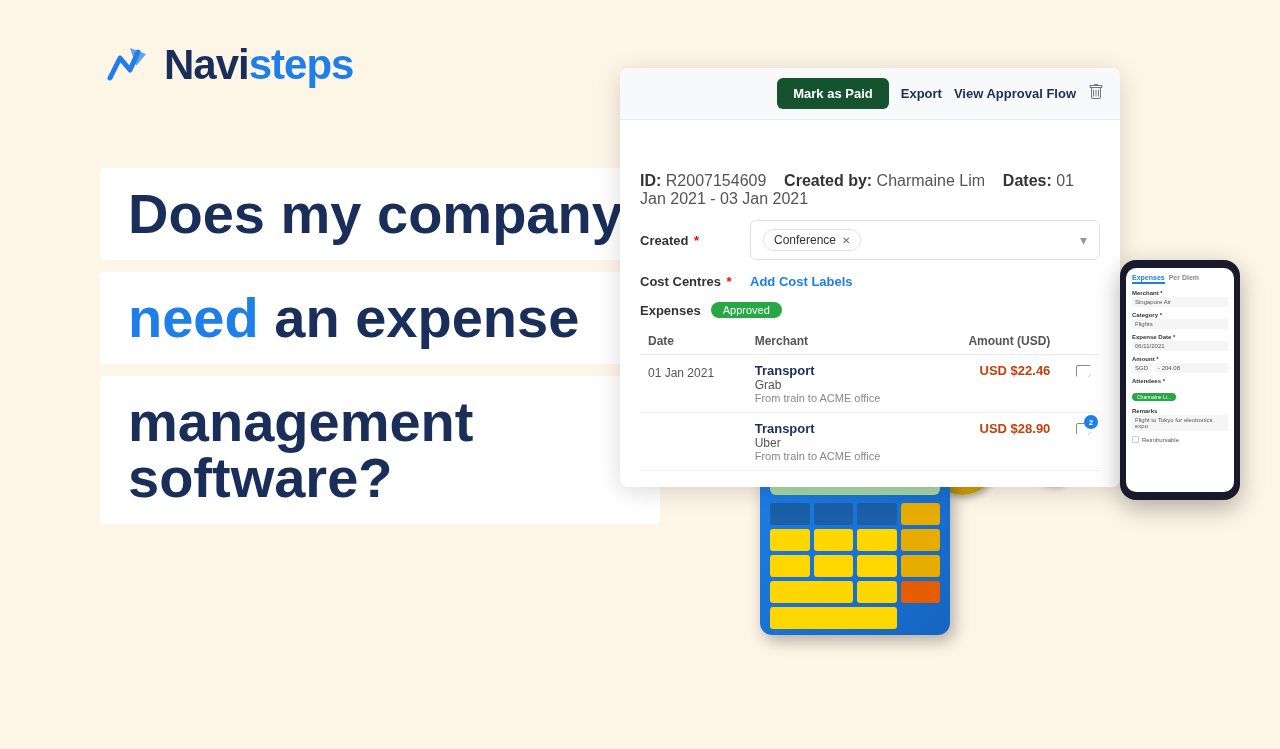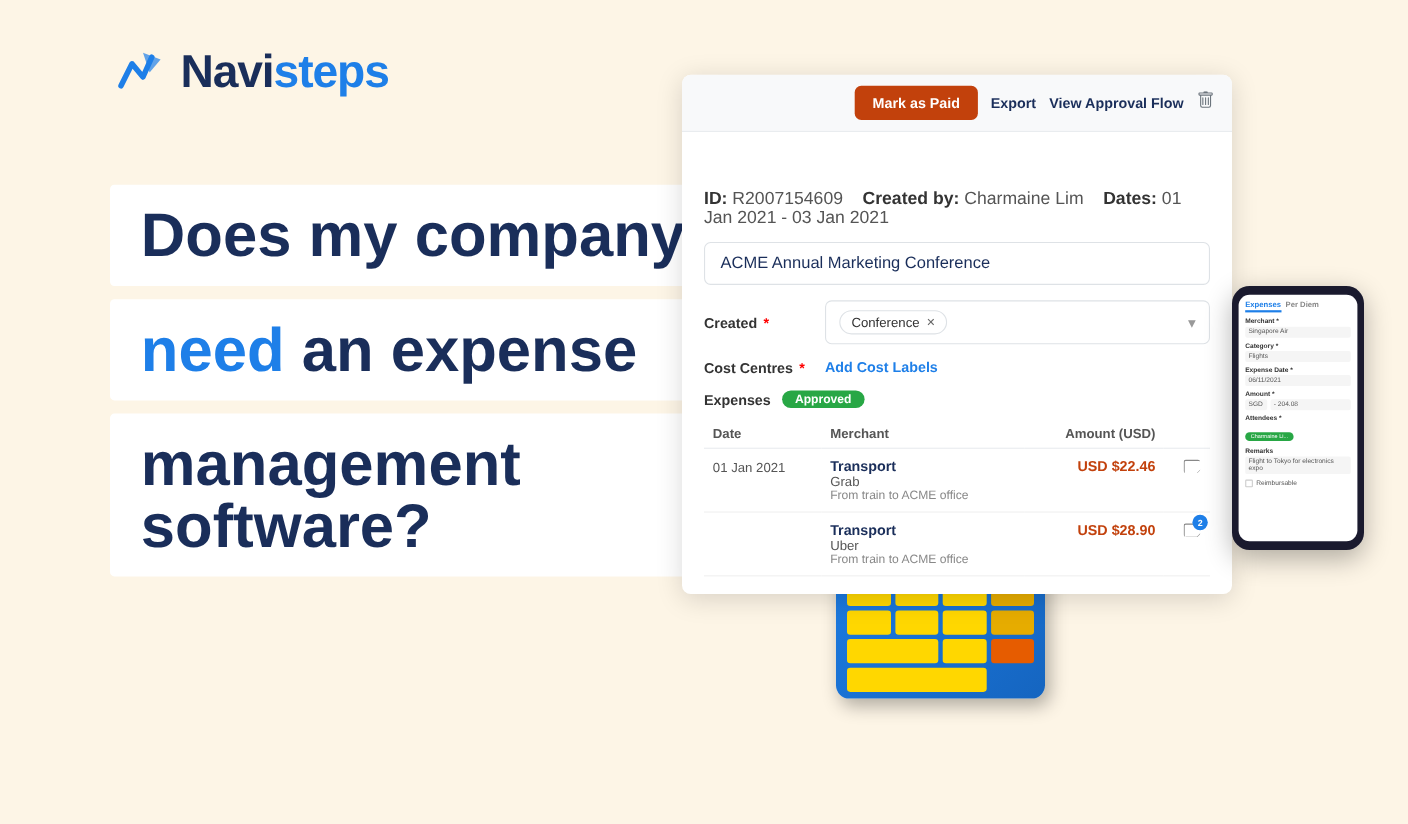--- a/index.html
+++ b/index.html
@@ -108,21 +108,21 @@
     .card-toolbar {
       background: #f8f9fa;
       border-bottom: 1px solid #e9ecef;
       padding: 10px 16px;
       display: flex;
       align-items: center;
       gap: 12px;
       justify-content: flex-end;
     }
     .btn-mark-paid {
-      background: #c2410c;
+      background: #14532d;
       color: white;
       border: none;
       border-radius: 6px;
       padding: 8px 16px;
       font-size: 13px;
       font-weight: 600;
       cursor: pointer;
     }
     .btn-export {
       background: transparent;
@@ -247,21 +247,21 @@
       font-size: 13px;
       font-weight: 700;
       color: #333;
     }
     .badge-approved {
       background: #28a745;
       color: white;
       border-radius: 20px;
       padding: 2px 12px;
       font-size: 11px;
-      font-weight: 700;
+      font-weight: 400;
     }
 
     
     .expenses-table {
       width: 100%;
       border-collapse: collapse;
     }
     .expenses-table th {
       font-size: 12px;
       font-weight: 600;
@@ -584,21 +584,20 @@
         <strong>ID:</strong>
         <span>R2007154609</span>
         &nbsp;&nbsp;
         <strong>Created by:</strong>
         <span>Charmaine Lim</span>
         &nbsp;&nbsp;
         <strong>Dates:</strong>
         <span>01 Jan 2021 - 03 Jan 2021</span>
       </div>
 
-      <div class="title-field">ACME Annual Marketing Conference</div>
 
       <div class="field-row">
         <div class="field-label">
           <span>Created</span><span class="field-required"> *</span>
         </div>
         <div class="field-value">
           <div class="labels-select">
             <div>
               <span class="tag-conference">
                 <span>Conference</span>

